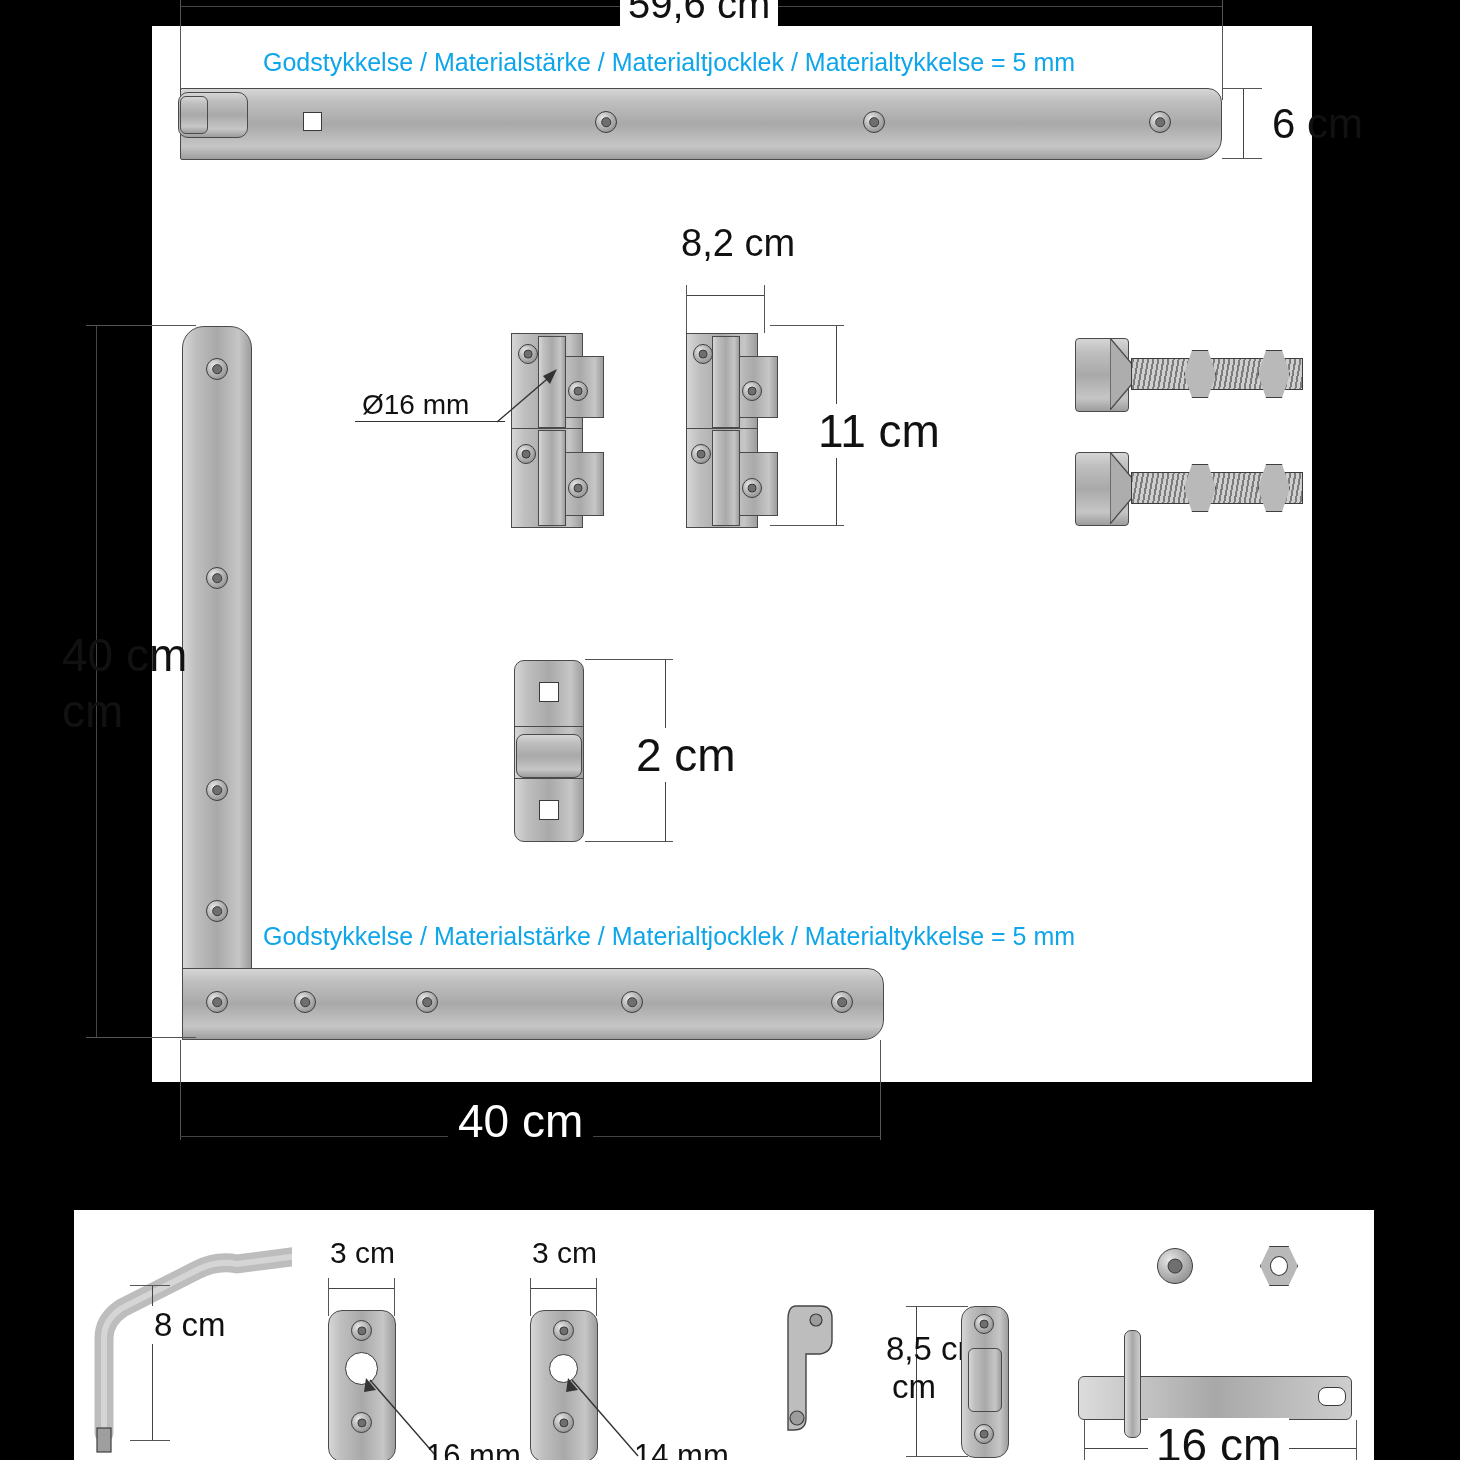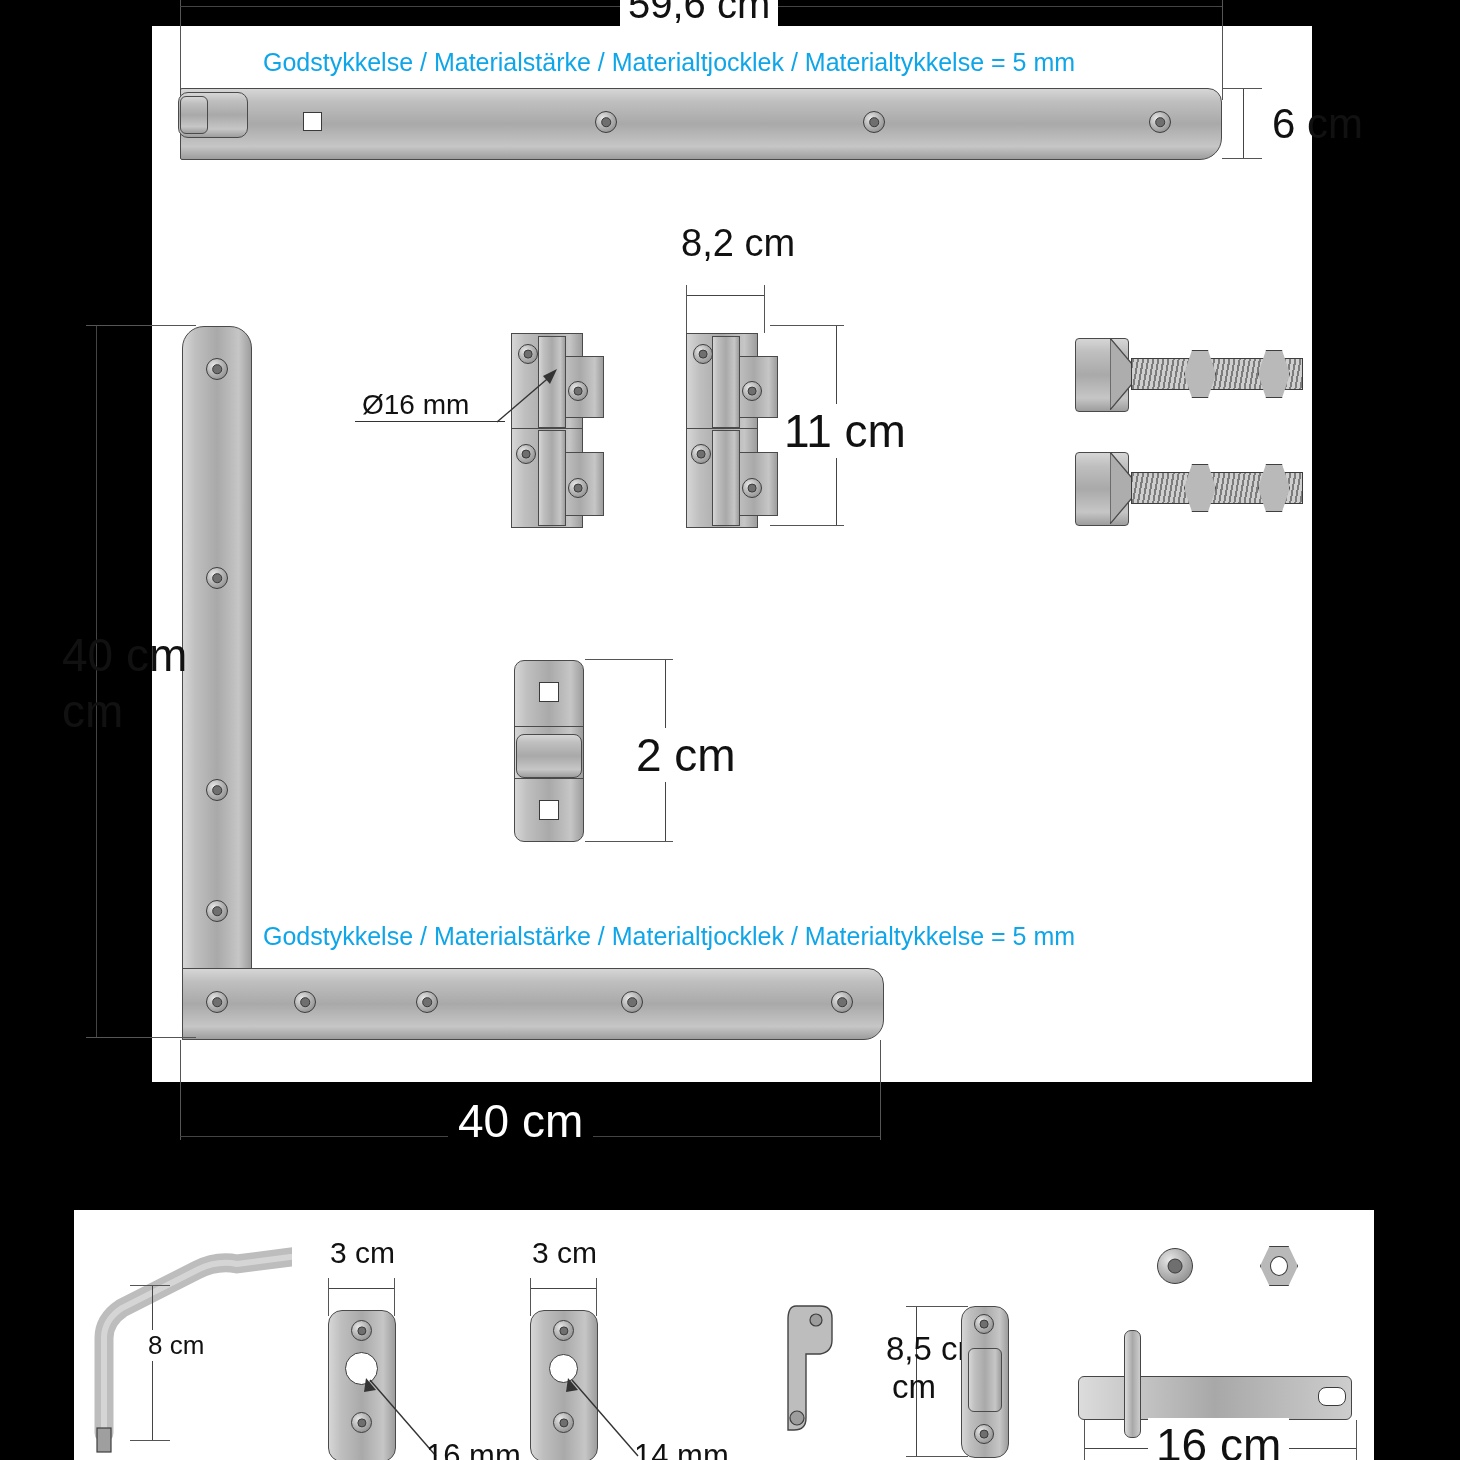--- a/index.html
+++ b/index.html
@@ -89,21 +89,21 @@
 <div class="metal-v" style="left:730px;top:452px;width:46px;height:62px;"></div>
 <div class="metal-v" style="left:712px;top:430px;width:26px;height:94px;"></div>
 <div class="screw" style="left:693px;top:344px;width:18px;height:18px;"></div>
 <div class="screw" style="left:742px;top:381px;width:18px;height:18px;"></div>
 <div class="screw" style="left:691px;top:444px;width:18px;height:18px;"></div>
 <div class="screw" style="left:742px;top:478px;width:18px;height:18px;"></div>
 
 <div class="dline-v" style="left:836px;top:325px;height:200px;"></div>
 <div class="ext-h" style="left:770px;top:325px;width:74px;"></div>
 <div class="ext-h" style="left:770px;top:525px;width:74px;"></div>
-<div class="dimtext" style="left:778px;top:404px;font-size:46px;background:#fff;padding:0 6px;">11 cm</div>
+<div class="dimtext" style="left:812px;top:404px;font-size:46px;background:#fff;padding:0 6px;">11 cm</div>
 
 <div class="dimtext" style="left:362px;top:389px;font-size:28px;">Ø16 mm</div>
 <div class="leader" style="left:355px;top:421px;width:150px;"></div>
 <svg style="position:absolute;left:495px;top:360px;" width="70" height="66">
   <line x1="2" y1="62" x2="58" y2="14" stroke="#333" stroke-width="1.4"></line>
   <polygon points="62,9 48,16 55,24" fill="#333"></polygon>
 </svg>
 
 <div class="metal" style="left:1075px;top:338px;width:52px;height:72px;border-radius:4px;"></div>
 <svg style="position:absolute;left:1110px;top:338px;" width="30" height="72">
@@ -162,21 +162,21 @@
 
 <svg style="position:absolute;left:82px;top:1228px;" width="210" height="230">
   <path d="M22,205 L22,110 Q22,92 40,80 L115,42 Q135,32 155,36 L262,22" stroke="#4a4a4a" stroke-width="2" fill="none"></path>
   <path d="M22,205 L22,110 Q22,92 40,80 L115,42 Q135,32 155,36 L262,22" stroke="#bdbdbd" stroke-width="19" fill="none" stroke-linecap="round"></path>
   <path d="M22,205 L22,110 Q22,92 40,80 L115,42 Q135,32 155,36 L262,22" stroke="#e0e0e0" stroke-width="6" fill="none" stroke-linecap="round" opacity="0.7"></path>
   <rect x="15" y="200" width="14" height="24" fill="#9f9f9f" stroke="#3f3f3f" stroke-width="1.2"></rect>
 </svg>
 <div class="dline-v" style="left:152px;top:1285px;height:155px;"></div>
 <div class="ext-h" style="left:130px;top:1285px;width:40px;"></div>
 <div class="ext-h" style="left:130px;top:1440px;width:40px;"></div>
-<div class="dimtext" style="left:142px;top:1306px;font-size:26px;background:#fff;padding:0 6px;margin-top:24px;">8 cm</div>
+<div class="dimtext" style="left:148px;top:1306px;font-size:33px;background:#fff;padding:0 6px;">8 cm</div>
 
 <div class="dimtext" style="left:330px;top:1236px;font-size:30px;">3 cm</div>
 <div class="dline-h" style="left:328px;top:1288px;width:66px;"></div>
 <div class="ext-v" style="left:328px;top:1278px;height:38px;"></div>
 <div class="ext-v" style="left:394px;top:1278px;height:38px;"></div>
 <div class="metal-v" style="left:328px;top:1310px;width:66px;height:150px;border-radius:14px;"></div>
 <div class="screw" style="left:351px;top:1320px;width:19px;height:19px;"></div>
 <div class="roundhole" style="left:345px;top:1352px;width:31px;height:31px;"></div>
 <div class="screw" style="left:351px;top:1412px;width:19px;height:19px;"></div>
 <svg style="position:absolute;left:360px;top:1378px;" width="90" height="84">

